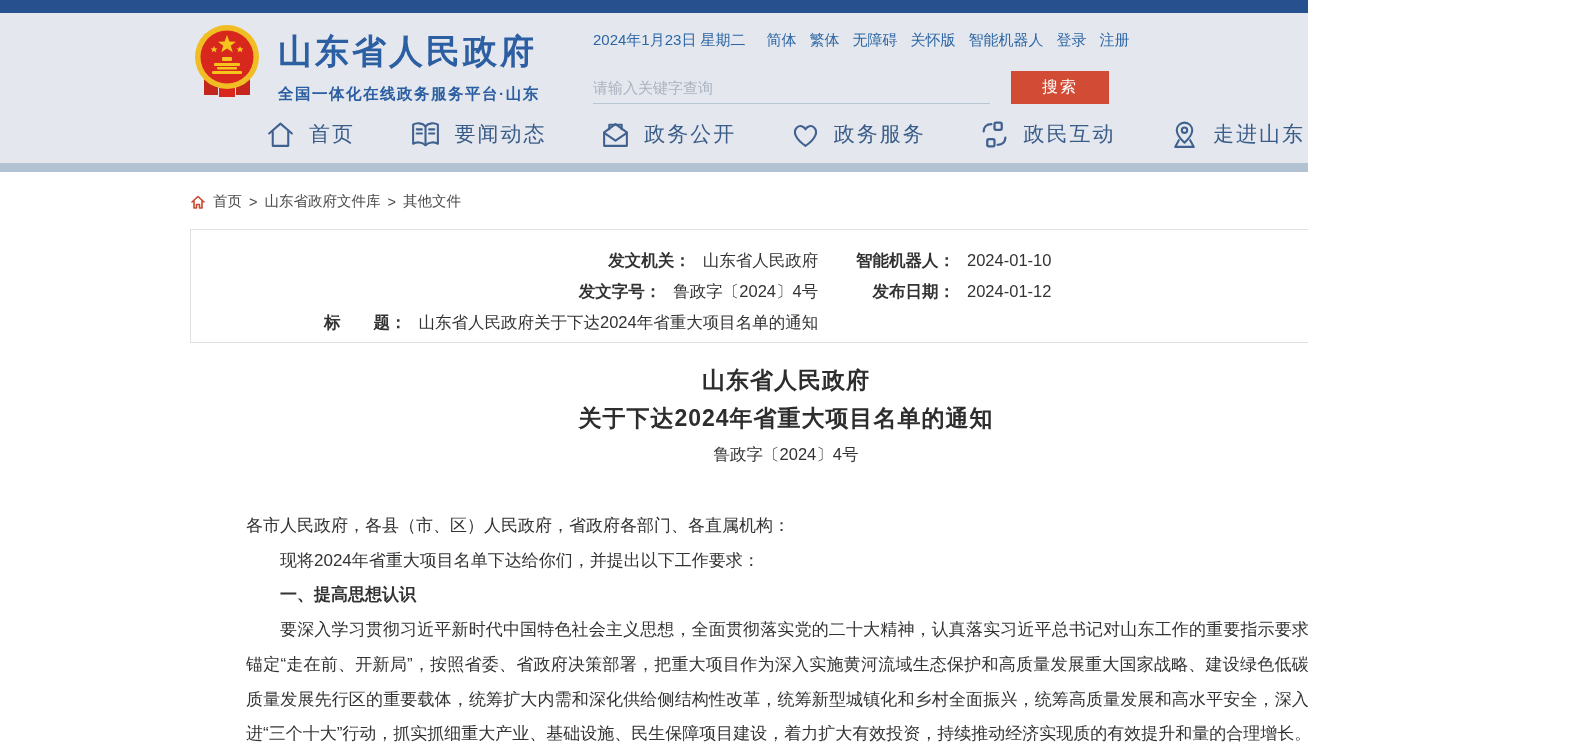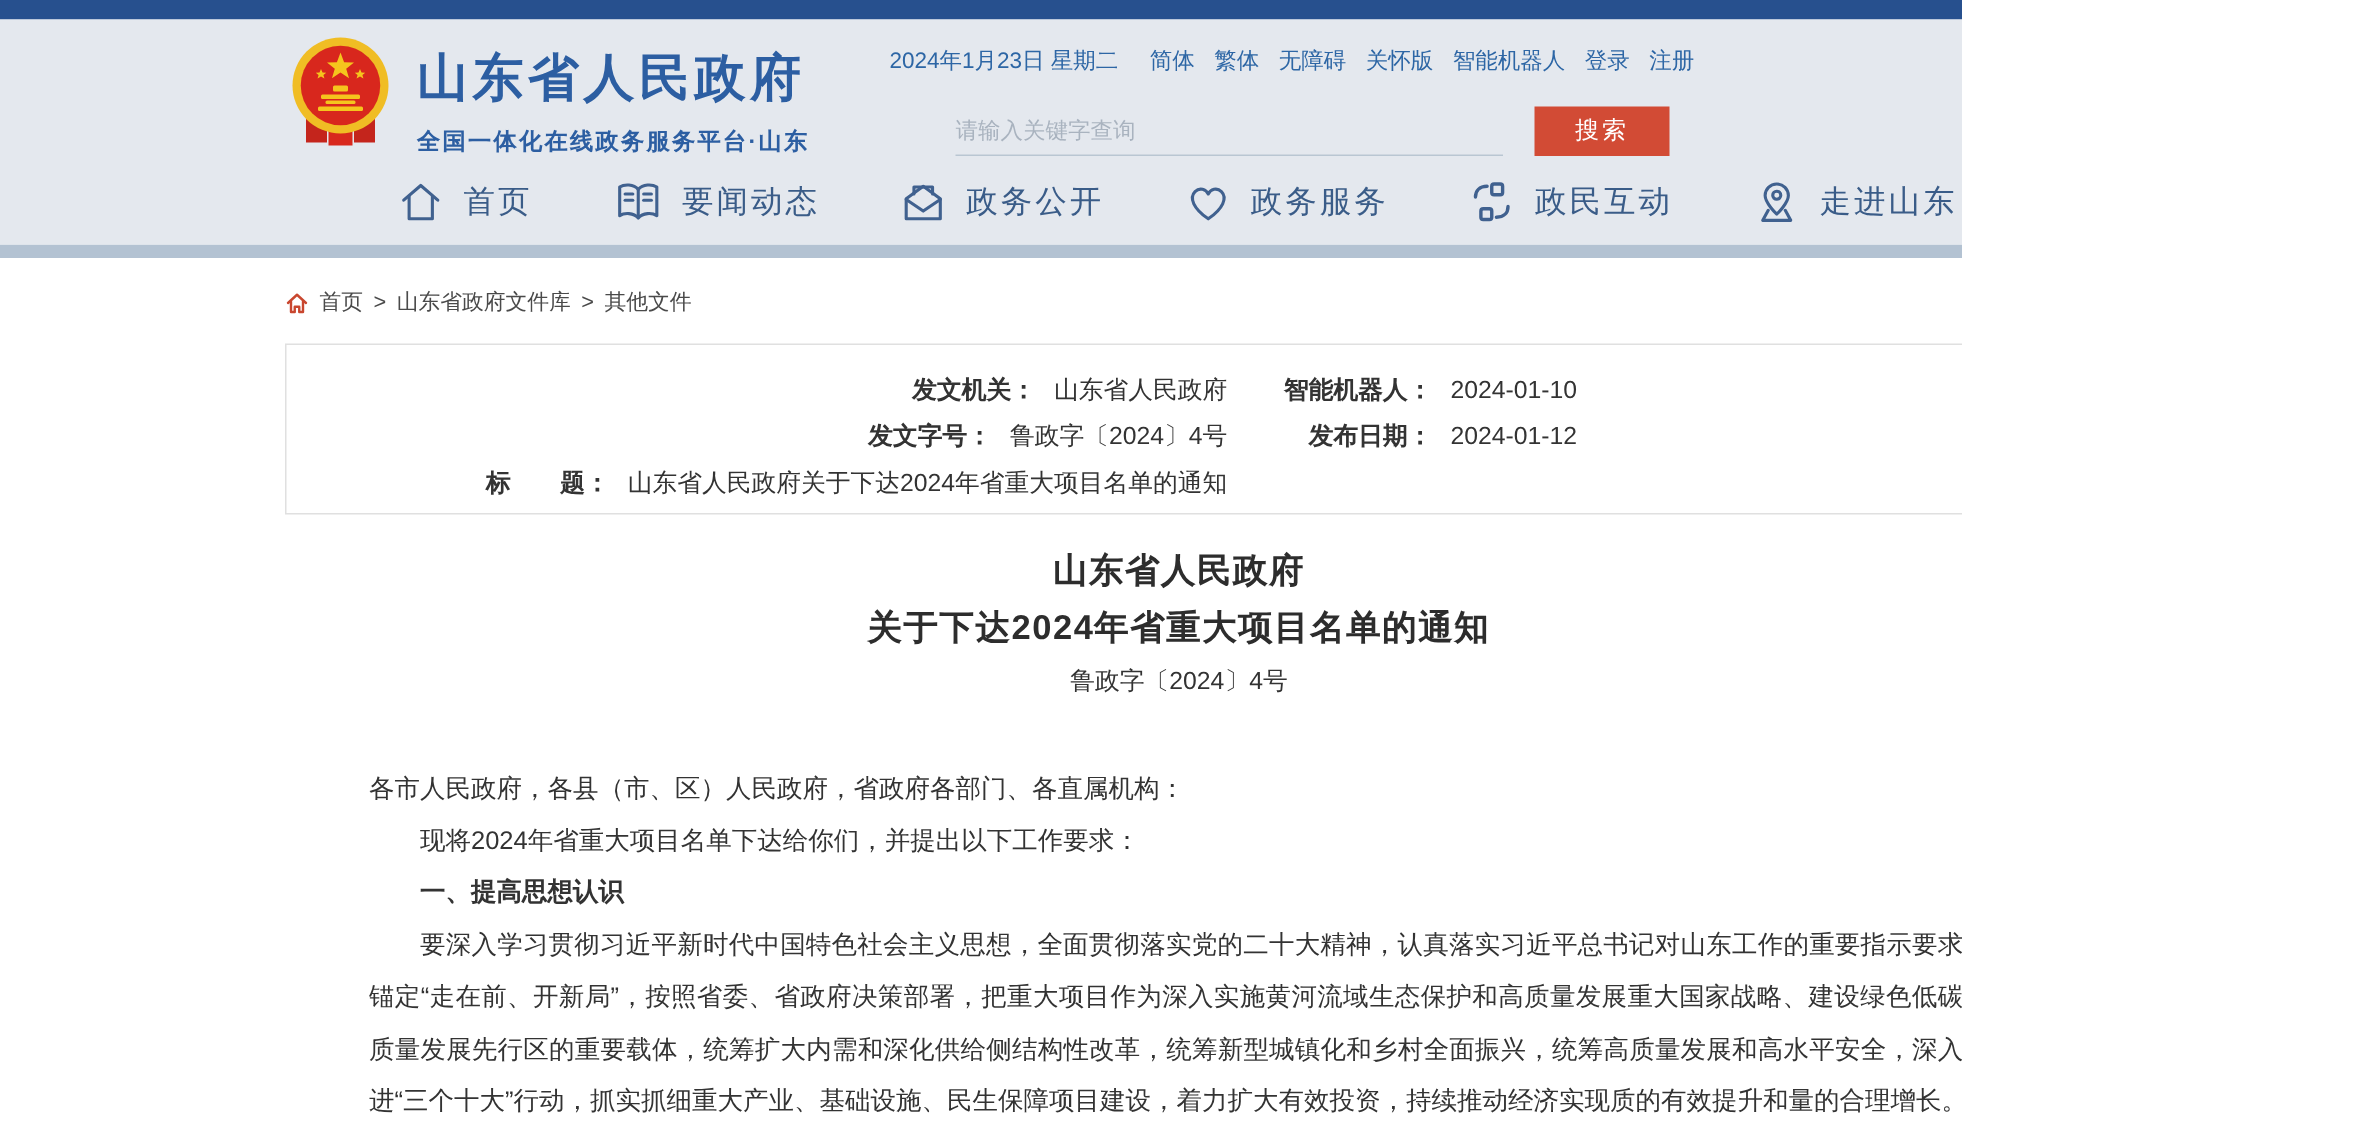--- a/index.html
+++ b/index.html
@@ -18,21 +18,21 @@
   .brand-logo { width:70px; height:80px; }
   .brand-text { margin-left:16px; padding-top:8px; }
   .site-title { font-size:34px; font-weight:bold; color:#2c5ea2; letter-spacing:3px; }
   .site-subtitle { margin-top:9px; font-size:15.5px; font-weight:bold; color:#2c5ea2; letter-spacing:1.5px; }
 
   .header-right { position:absolute; top:18px; right:195px; width:520px; }
   .utility { display:flex; justify-content:flex-start; align-items:center; gap:13px;
              font-size:15px; color:#2d66a5; white-space:nowrap; }
   .utility span { cursor:pointer; }
   .utility .date { margin-right:8px; cursor:default; }
-  .searchrow { margin-top:21px; display:flex; align-items:flex-end;margin-left:44px; }
+  .searchrow { margin-top:21px; display:flex; align-items:flex-end; }
   .search-input {
     width:397px; height:32px; background:transparent; border:none; outline:none;
     border-bottom:1px solid #b9c6d2; font-size:15px; color:#333;
     font-family:"Liberation Sans","DejaVu Sans",sans-serif;
   }
   .search-input::placeholder { color:#a9b3bf; }
   .search-btn {
     margin-left:21px; width:98px; height:33px; background:#d24b35; color:#fff;
     border:none; font-size:16px; letter-spacing:2px; cursor:pointer;
     font-family:"Liberation Sans","DejaVu Sans",sans-serif;

